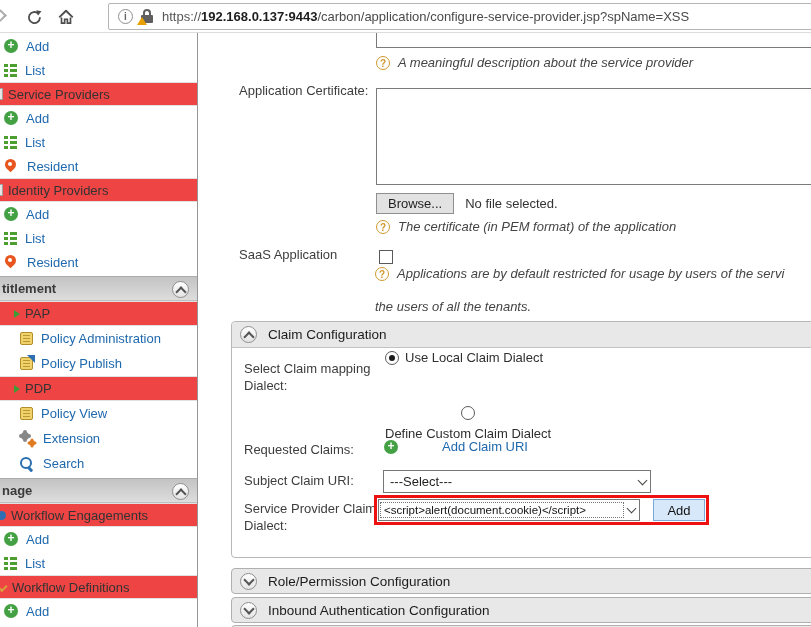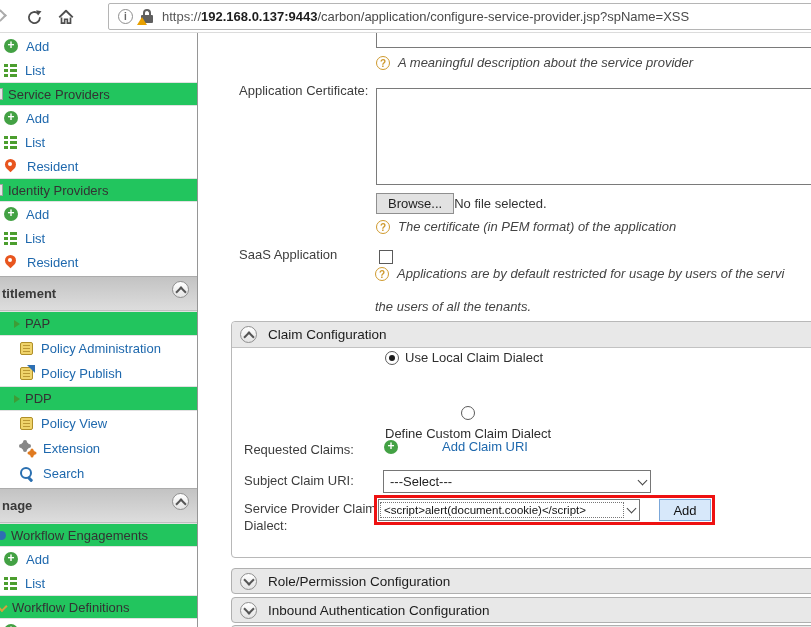--- a/index.html
+++ b/index.html
@@ -35,25 +35,25 @@
   .url .path { color:#4a4a4a; }
 
   
   .sidebar { position:absolute; left:0; top:33px; width:198px; height:594px;
     border-right:1px solid #969696; background:#fff; padding-top:1px; }
   .srow { height:24px; display:flex; align-items:center; }
   .srow.h25 { height:25px;padding-left:16px; }
   .srow .lbl { margin-left:8px; white-space:nowrap; }
   .srow.link .lbl { color:#1e68ad; }
   .srow.link .ic { margin-left:4px; }
-  .srow.sub { background:#22c55e; border-top:1px solid #e1e1e1; border-bottom:1px solid #e1e1e1;
+  .srow.sub { background:#ef4444; border-top:1px solid #e1e1e1; border-bottom:1px solid #e1e1e1;
     color:#333; }
   .srow.sub .lbl { margin-left:5px; color:#333; }
   .srow.head { background:linear-gradient(#c3c3c3,#dddddd); border-top:1px solid #acacac;
-    border-bottom:1px solid #bfbfbf; height:35px; margin-top:2px; position:relative; }
+    border-bottom:1px solid #bfbfbf; height:25px; margin-top:2px; position:relative; }
   .srow.head .lbl { margin-left:2px; font-weight:bold; color:#3a3a3a; }
   .srow.head .circ { position:absolute; right:8px; top:4px; }
 
   .ic { flex:none; }
   .ic-add { width:14px; height:14px; border-radius:50%; background:#43a144; position:relative; }
   .ic-add::before { content:"+"; position:absolute; left:0; top:0; width:14px; height:14px;
     color:#fff; font-size:12px; font-weight:bold; line-height:13px; text-align:center; }
   .ic-list { width:13px; height:13px;
     background-image:repeating-linear-gradient(to bottom,#4c9e2e 0 3px,transparent 3px 5px),
                      repeating-linear-gradient(to bottom,#4c9e2e 0 3px,transparent 3px 5px);
@@ -104,21 +104,21 @@
     border-top:none; background:#fff; }
   .help-row { display:flex; align-items:flex-start; gap:8px; color:#444;
     font-style:italic; white-space:nowrap; }
   .qicon { width:14px; height:14px; border:1px solid #cf9a2e; border-radius:50%; color:#cf9a2e;
     font-size:10px; font-weight:bold; font-style:normal; display:inline-flex; align-items:center;
     justify-content:center; flex:none; margin-top:1px; }
   #help-desc { left:178px; top:22px; }
   #cert-label { left:41px; top:50px; }
   .cert-textarea { left:178px; top:55px; width:470px; height:97px; border:1px solid #7a7a7a;
     background:#fff; }
-  #browse-row { left:178px; top:160px; display:flex; align-items:center; }
+  #browse-row { left:178px; top:160px; display:flex; align-items:center; gap:11px; }
   .browse-btn { background:#e2e2e2; border:1px solid #8f8f8f; padding:2px 11px; font-size:13px;
     color:#1f1f1f; }
   #no-file { color:#333; }
   #help-cert { left:178px; top:186px; }
   #saas-label { left:41px; top:214px; }
   .saas-check { left:181px; top:217px; width:14px; height:14px; border:1px solid #5a5a5a;
     background:#fff; }
   #saas-help { left:177px; top:233px; width:436px; color:#444; font-style:italic; }
   #saas-help .l1 { display:flex; gap:8px; white-space:nowrap; overflow:hidden; }
   #saas-help .l2 { margin-top:18px; }
@@ -141,21 +141,21 @@
     border-radius:50%; background:#1a1a1a; }
   .link-row { position:absolute; left:152px; display:flex; align-items:center; gap:8px; }
   .link-row a { color:#1e68ad; text-decoration:none; }
   .selectbox { position:absolute; left:151px; width:268px; height:23px; border:1px solid #767676;
     background:#fff; display:flex; align-items:center; color:#1f1f1f; }
   .selectbox .val { flex:1; padding-left:6px; white-space:nowrap; overflow:hidden; }
   .chev { width:16px; display:flex; justify-content:center; flex:none; }
   .chev::before { content:""; width:6px; height:6px; border-right:1.5px solid #444;
     border-bottom:1.5px solid #444; transform:rotate(45deg); margin-top:-3px; }
   .redbox { position:absolute; left:142px; top:173px; border:3px solid #ee1111;
-    display:inline-flex; align-items:center; gap:19px; padding:1px; background:#fff; }
+    display:inline-flex; align-items:center; gap:13px; padding:1px; background:#fff; }
   .combo { width:262px; height:22px; border:1px solid #767676; background:#fff; display:flex;
     align-items:center; }
   .combo .val { flex:1; padding:1px 3px; margin:1px 0 1px 2px; white-space:nowrap; overflow:hidden;
     font-size:11.5px; color:#111; outline:1px dotted #777; }
   .add-btn { width:52px; height:22px; background:#d7e8fa; border:1px solid #7ba7d9;
     font-size:13px; color:#111; display:flex; align-items:center; justify-content:center; }
 </style>
 </head>
 <body>
 
@@ -317,20 +317,21 @@
       </div>
       <div class="l2">the users of all the tenants.</div>
     </div>
 
     <div class="panel">
       <div class="panel-header">
         <span class="circ up"></span>
         <span>Claim Configuration</span>
       </div>
 
+      <div class="p-label" style="top:38px;">Select Claim mapping Dialect:</div>
       <div class="radio-row" style="top:28px;">
         <span class="radio sel"></span>
         <span>Use Local Claim Dialect</span>
       </div>
       <div class="radio-row" style="top:84px;flex-direction:column;">
         <span class="radio"></span>
         <span>Define Custom Claim Dialect</span>
       </div>
 
       <div class="p-label" style="top:119px; width:160px;">Requested Claims:</div>

